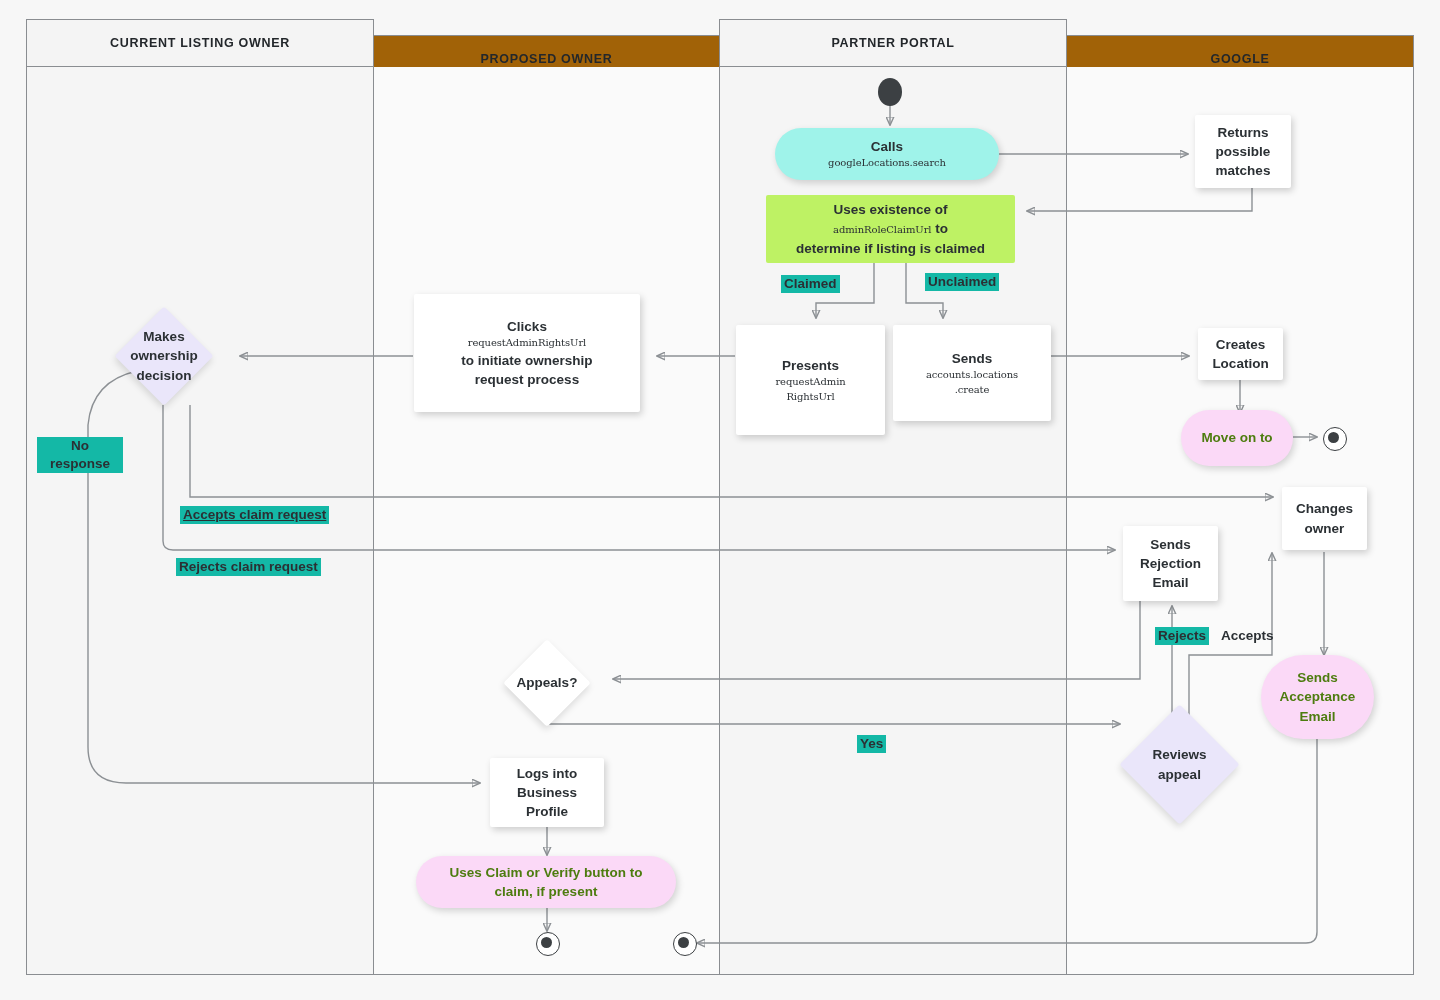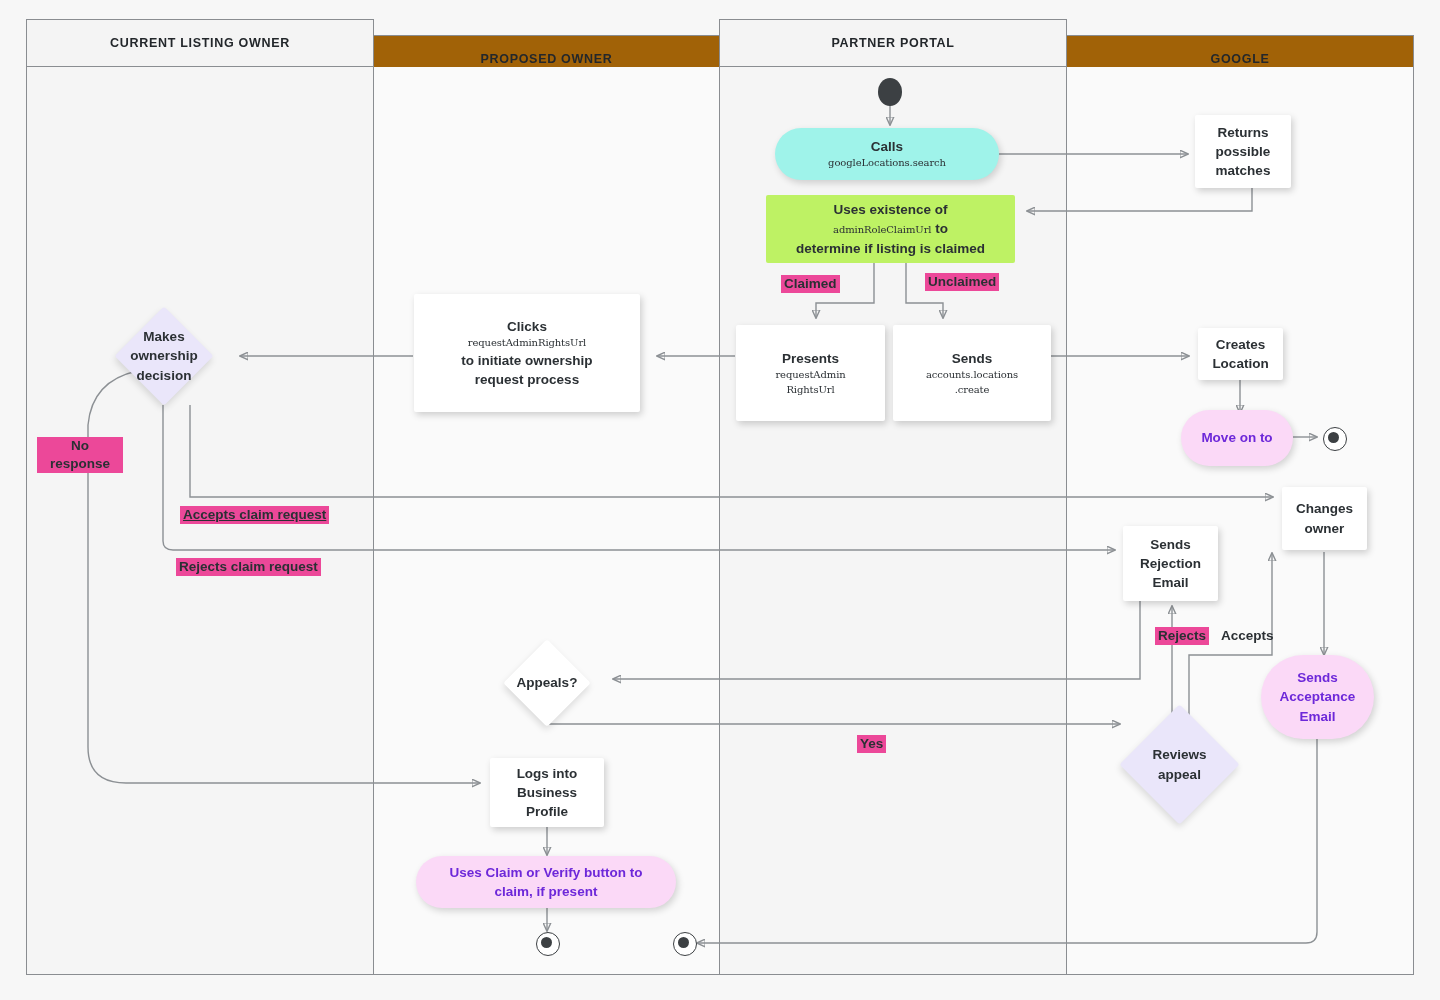--- a/index.html
+++ b/index.html
@@ -18,36 +18,36 @@
   
   .node{position:absolute;box-sizing:border-box;display:flex;align-items:center;justify-content:center;
         text-align:center;font-size:13.5px;font-weight:bold;color:#2b3034;line-height:1.42;
         padding:4px 6px;z-index:5;}
   .nbox{background:#ffffff;border-radius:2px;box-shadow:2px 3px 7px rgba(0,0,0,.18);}
   .npill{border-radius:999px;box-shadow:2px 3px 7px rgba(0,0,0,.16);}
   .ncyan{background:#9ff3ea;}
   .npink{background:#fbd9f7;}
   .nlav{background:#bef264;}
   .mono{font-family:"DejaVu Serif",serif;font-weight:normal;font-size:10px;letter-spacing:-.1px;}
-  .pinktext{color:#6d28d9;}
+  .pinktext{color:#4d7c0f;}
 
   
   .diamond{position:absolute;z-index:5;}
   .diamond .dshape{position:absolute;inset:0;background:#eae6fa;transform:rotate(45deg);
                    box-shadow:2px 3px 7px rgba(0,0,0,.13);border-radius:3px;}
   .diamond.white .dshape{background:#ffffff;}
 
   
   .start-dot{position:absolute;width:24px;height:28px;border-radius:50%;background:#3c4043;z-index:6;}
   .end-dot{position:absolute;width:22px;height:22px;border-radius:50%;border:1.6px solid #3c4043;background:#fff;z-index:6;}
   .end-dot::after{content:"";position:absolute;left:4px;top:4px;width:11px;height:11px;border-radius:50%;background:#3c4043;}
 
   
   .elabel{position:absolute;font-size:13.5px;font-weight:bold;color:#2b3034;z-index:7;
-          background:#ec4899;padding:0 3px;white-space:nowrap;line-height:1.35;}
+          background:#14b8a6;padding:0 3px;white-space:nowrap;line-height:1.35;}
   .elabel.nobg{background:transparent;}
   .elabel.c{text-align:center;}
 
   svg.edges{position:absolute;left:0;top:0;width:1440px;height:1000px;z-index:2;}
   svg.edges path,svg.edges line{fill:none;stroke:#8c9094;stroke-width:1.4px;}
 </style>
 </head>
 <body>
 
 <div id="canvas">
@@ -130,21 +130,21 @@
   <div class="node nbox" style="left:1195px;top:115px;width:96px;height:73px;">
     <span>Returns possible matches</span>
   </div>
 
   <div class="node nlav" style="left:766px;top:195px;width:249px;height:68px;flex-direction:column;border-radius:2px;">
     <span>Uses existence of</span>
     <span><span class="mono">adminRoleClaimUrl</span><span> to</span></span>
     <span>determine if listing is claimed</span>
   </div>
 
-  <div class="node nbox" style="left:736px;top:325px;width:149px;height:96px;flex-direction:column;">
+  <div class="node nbox" style="left:736px;top:325px;width:149px;height:110px;flex-direction:column;">
     <span>Presents</span>
     <span class="mono">requestAdmin</span>
     <span class="mono">RightsUrl</span>
   </div>
 
   <div class="node nbox" style="left:893px;top:325px;width:158px;height:96px;flex-direction:column;">
     <span>Sends</span>
     <span class="mono">accounts.locations</span>
     <span class="mono">.create</span>
   </div>

